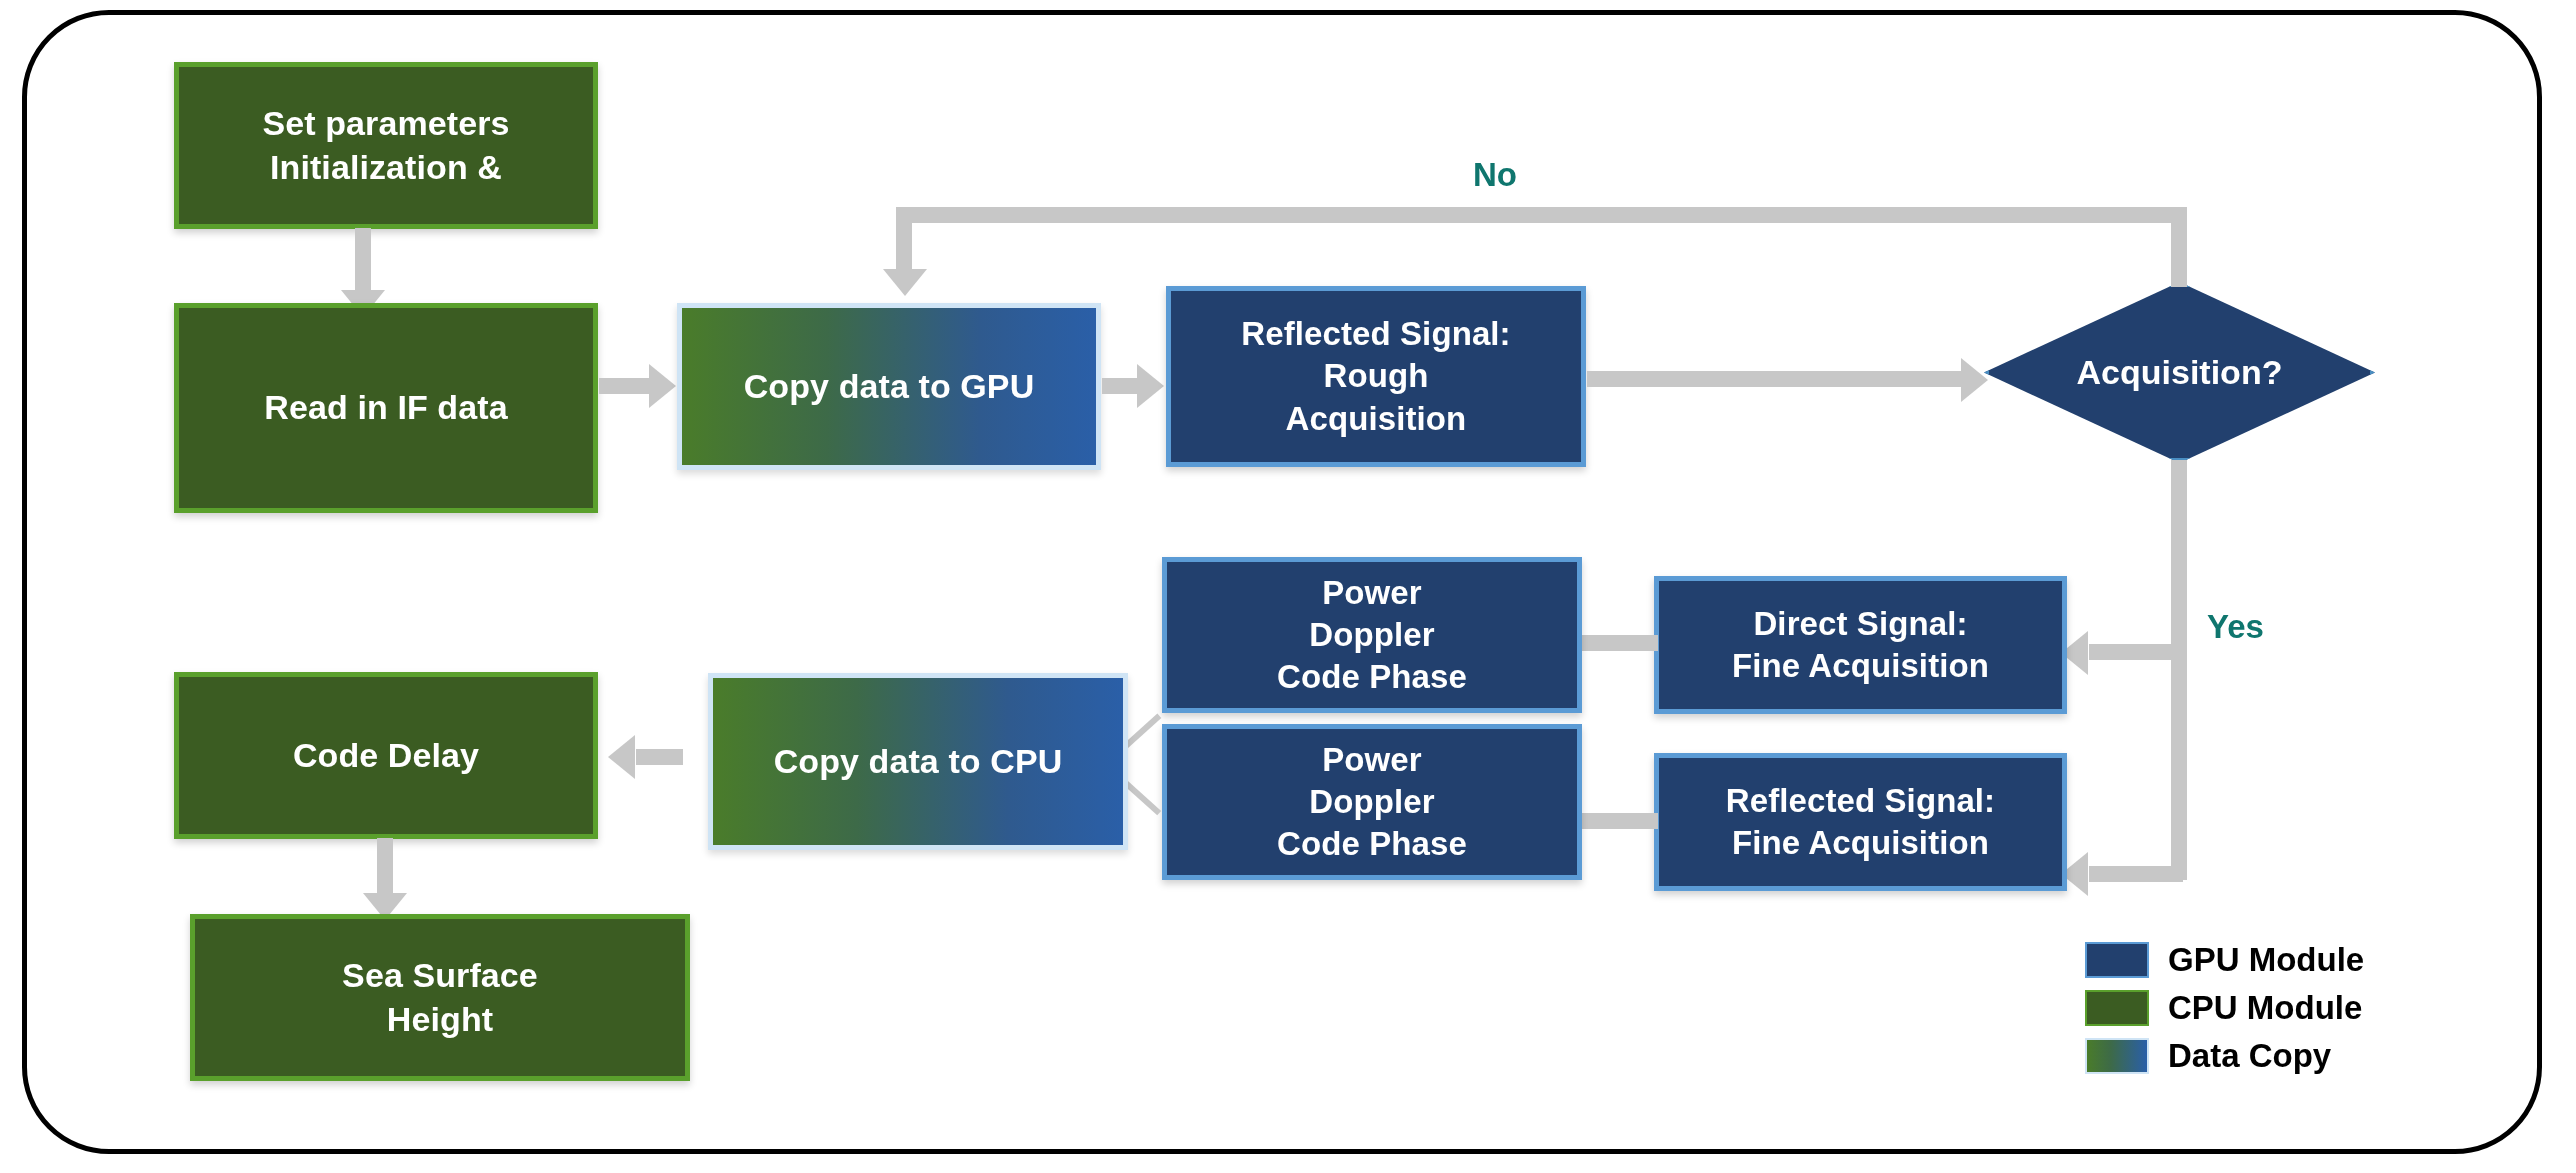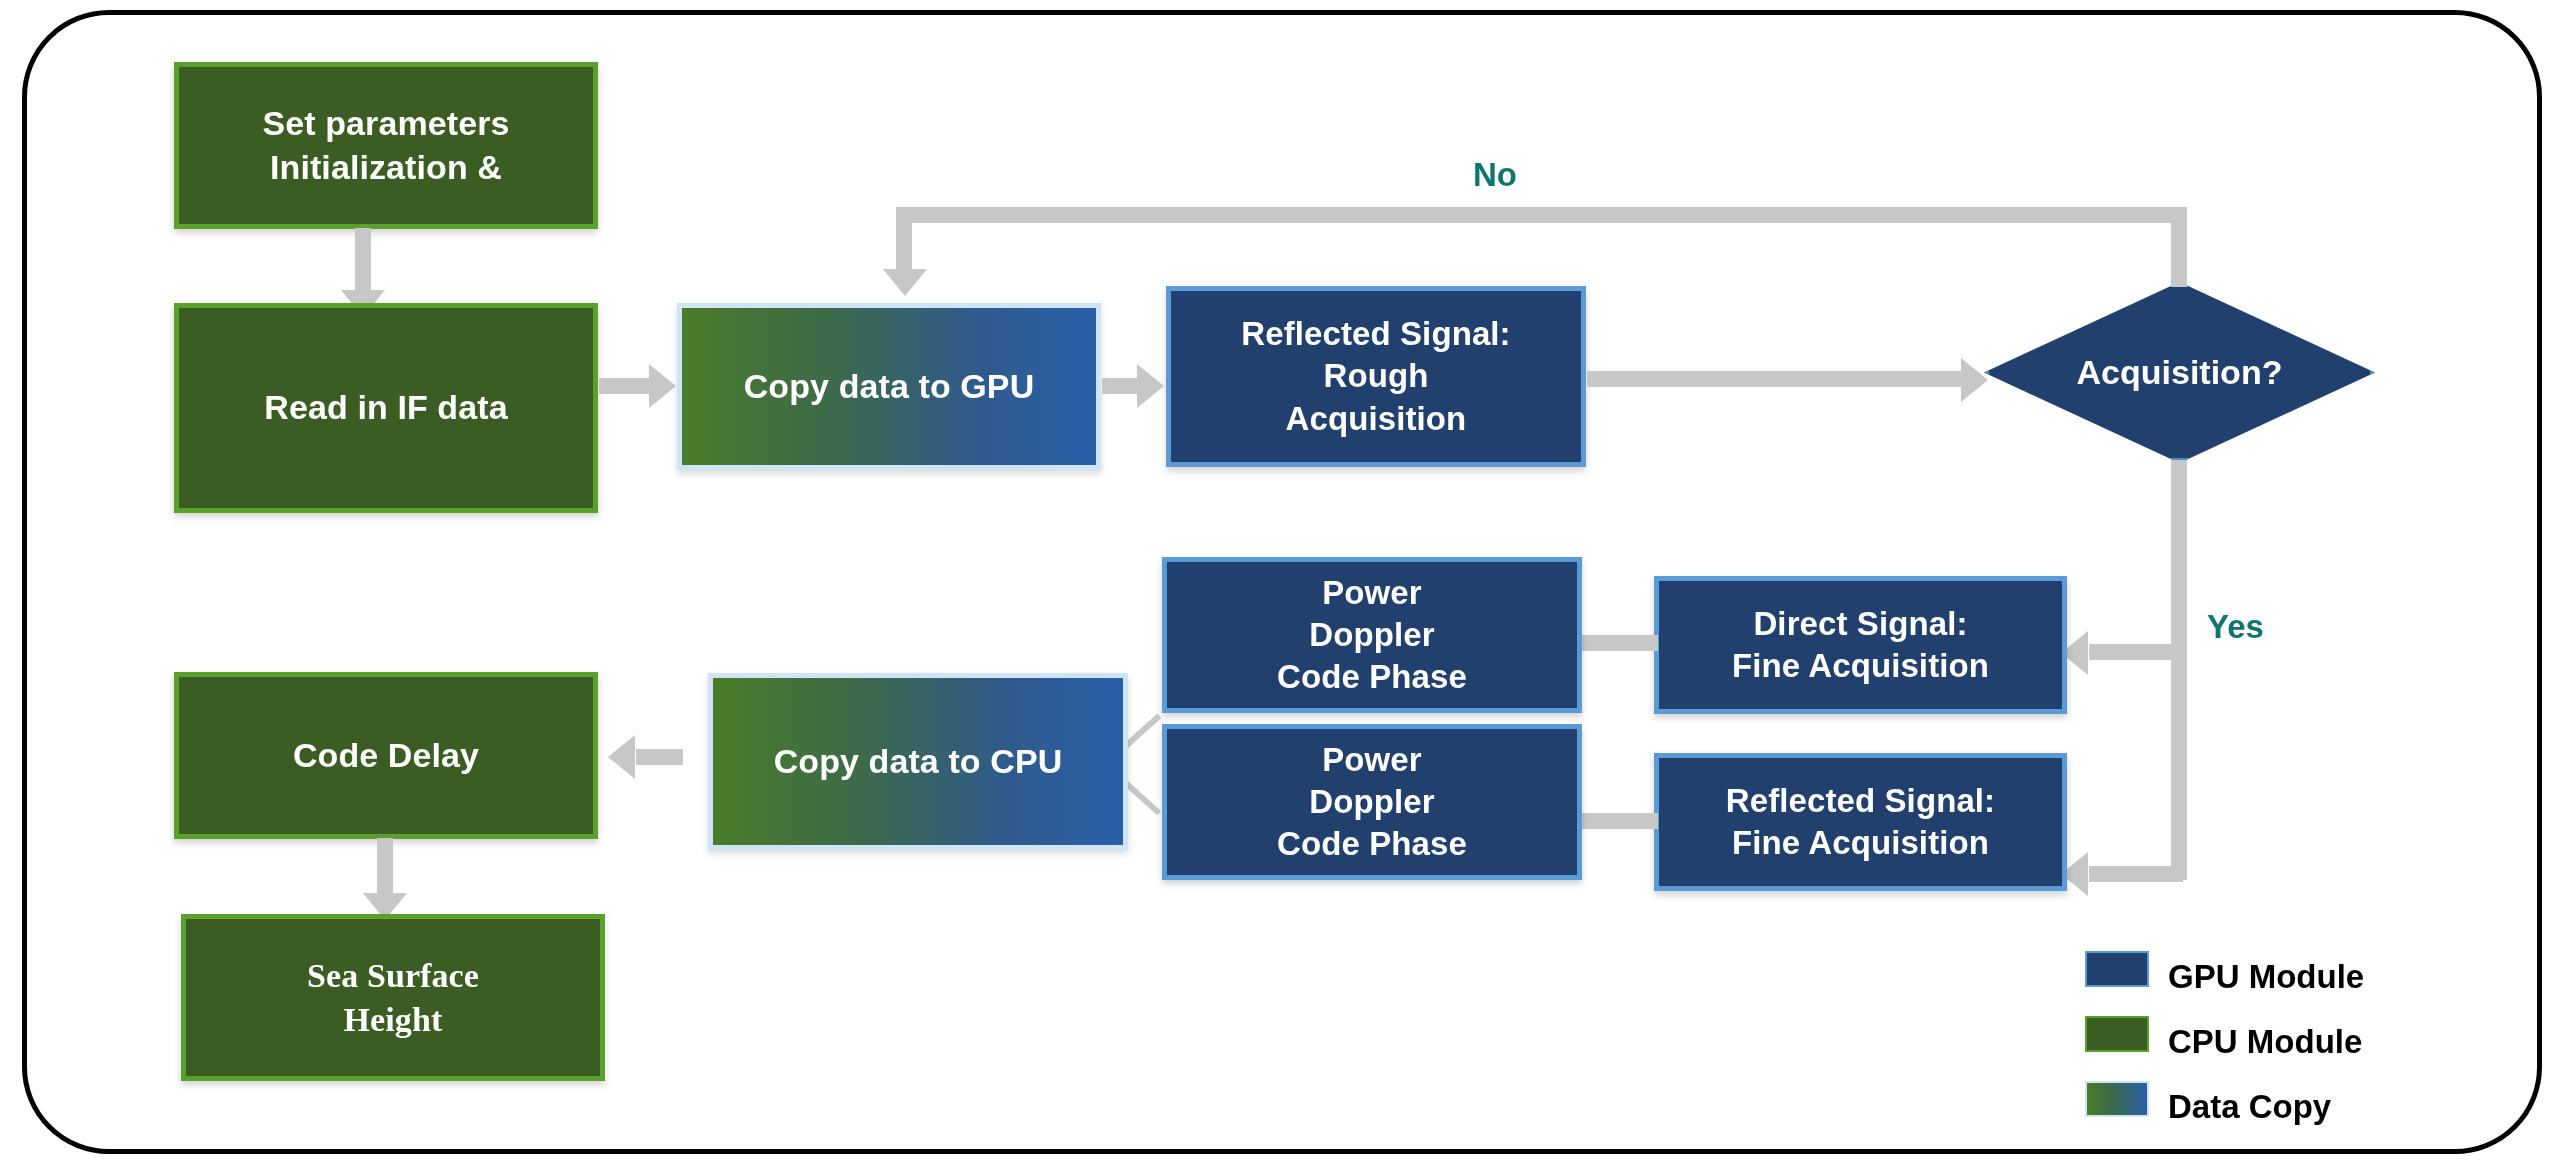--- a/index.html
+++ b/index.html
@@ -114,21 +114,21 @@
   }
   .swatch{
     width:64px;height:36px;
     margin-right:19px;
     box-sizing:border-box;
   }
   .swatch.s-gpu{background:#22406e;border:2.9px solid #5b9bd5;}
   .swatch.s-cpu{background:#3b5c22;border:2.9px solid #5aa02c;}
   .swatch.s-copy{background:linear-gradient(to right,#4a7c2a 0%,#3d6a48 40%,#2a5fa8 100%);border:2.9px solid #cfe4f5;}
   .legend-label{
-    color:#000000;font-weight:bold;font-size:33px;white-space:nowrap;margin-top:17px;
+    color:#000000;font-weight:bold;font-size:33px;white-space:nowrap;
   }
 </style>
 </head>
 <body>
 
 <div id="stage">
 
   <div class="frame"></div>
 
   <div class="node cpu" style="left:174px;top:62px;width:424px;height:167px;">
@@ -231,21 +231,21 @@
   <div class="conn conn-h" style="left:636px;top:749px;width:47px;"></div>
   <div class="arrow-l" style="left:608px;top:735px;"></div>
 
   <div class="node cpu" style="left:174px;top:672px;width:424px;height:167px;">
     <span>Code Delay</span>
   </div>
 
   <div class="conn conn-v" style="left:377px;top:838px;height:65px;"></div>
   <div class="arrow-d" style="left:363px;top:893px;"></div>
 
-  <div class="node cpu" style="left:181px;top:914px;width:424px;height:167px;font-family:Liberation Serif, serif;">
+  <div class="node cpu" style="left:190px;top:914px;width:500px;height:167px;">
     <span>
       <span>Sea Surface</span>
       <span>Height</span>
     </span>
   </div>
 
   <div class="legend" style="left:2085px;top:941px;">
     <div class="legend-row">
       <div class="swatch s-gpu"></div>
       <div class="legend-label">GPU Module</div>

